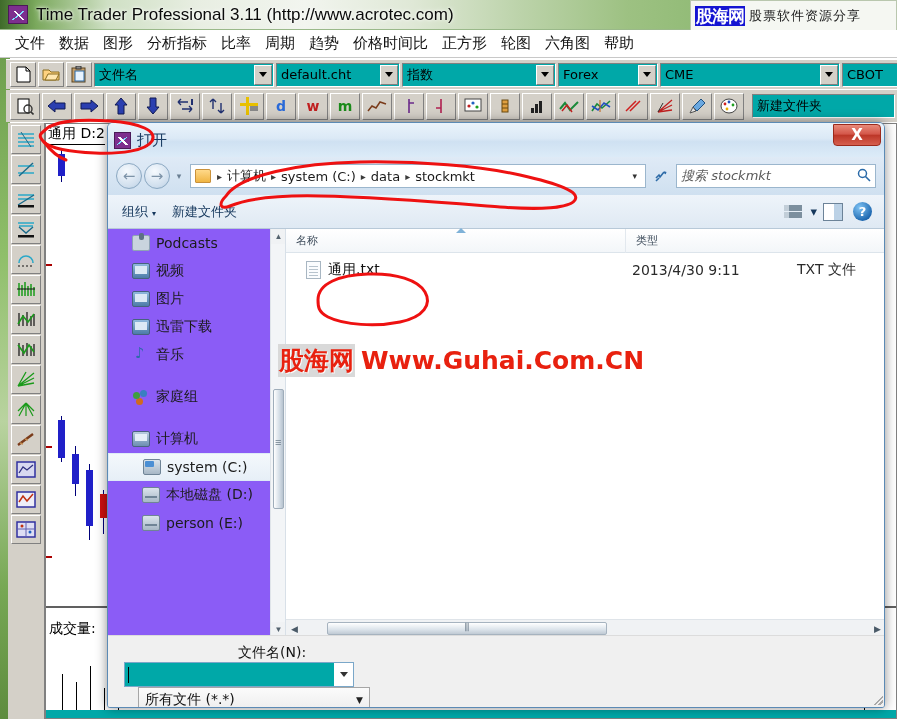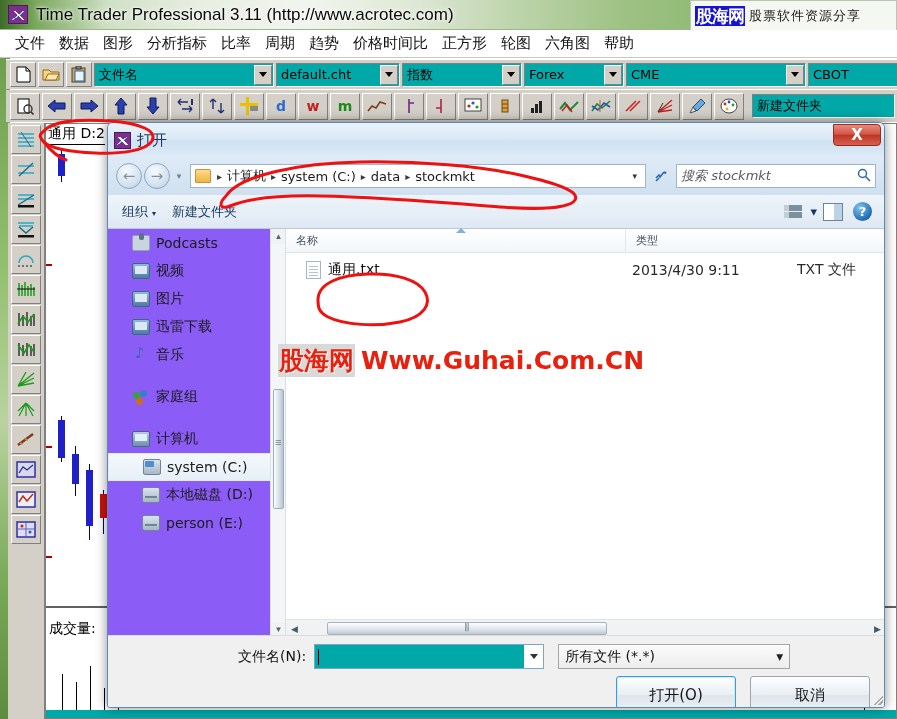--- a/index.html
+++ b/index.html
@@ -378,21 +378,21 @@
   .hs-thumb::after {
     content: "\2980"; position: absolute; left: 50%; top: -2px; color: #6d7d8b; font-size: 11px;
     transform: translateX(-50%);
   }
 
   
   .dlg-footer {
     position: absolute; left: 0; bottom: 0; width: 778px; height: 72px;
     background: #f0f0f0; border-top: 1px solid #dcdcdc;
   }
-  .fn-row { display: flex; align-items: center; padding: 8px 16px 0 16px; }
+  .fn-row { display: flex; padding: 8px 16px 0 16px; flex-direction: column; }
   .fn-label {
     font-size: 14px; color: #111; margin-left: 114px; margin-right: 8px; white-space: nowrap;
     font-family: "DejaVu Sans", sans-serif;
   }
   .fn-input {
     width: 230px; height: 25px; background: #00a8a8;
     border: 1px solid #7aa7c9; display: flex; align-items: center; position: relative;
   }
   .fn-input .caret {
     width: 1px; height: 16px; background: #000; margin-left: 3px;
@@ -497,21 +497,21 @@
     </div>
 
     <div class="combo" style="width:180px">
       <div class="cval">文件名</div>
       <div class="carrow"></div>
     </div>
     <div class="combo" style="width:124px">
       <div class="cval">default.cht</div>
       <div class="carrow"></div>
     </div>
-    <div class="combo" style="width:120px">
+    <div class="combo" style="width:154px">
       <div class="cval">指数</div>
       <div class="carrow"></div>
     </div>
     <div class="combo" style="width:100px">
       <div class="cval">Forex</div>
       <div class="carrow"></div>
     </div>
     <div class="combo" style="width:180px">
       <div class="cval">CME</div>
       <div class="carrow"></div>

